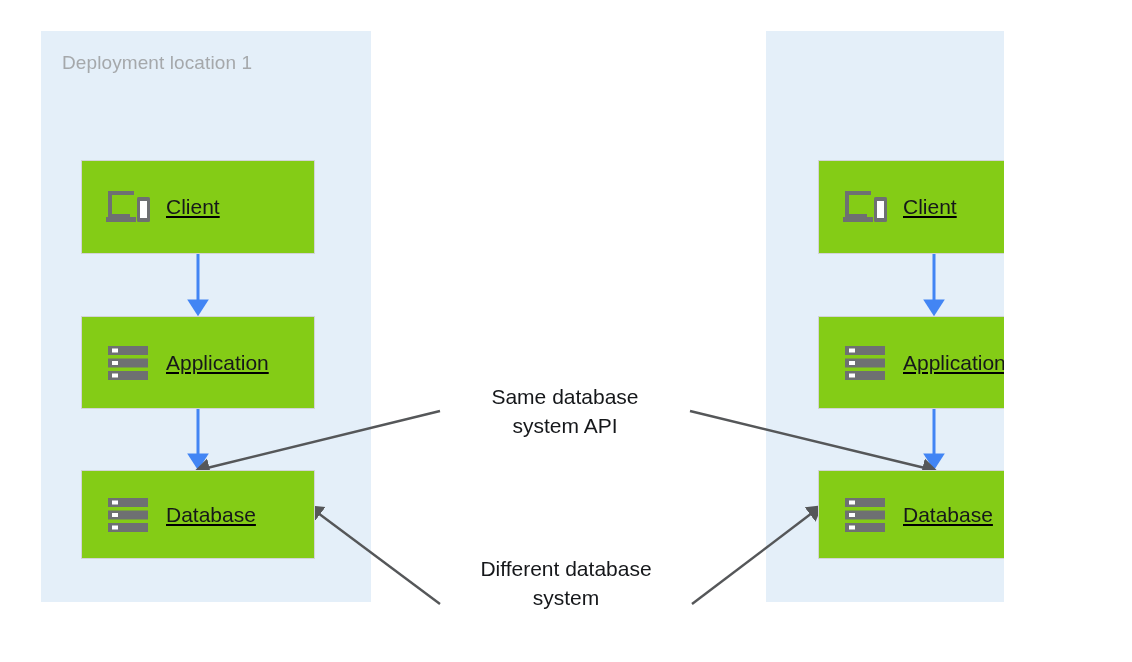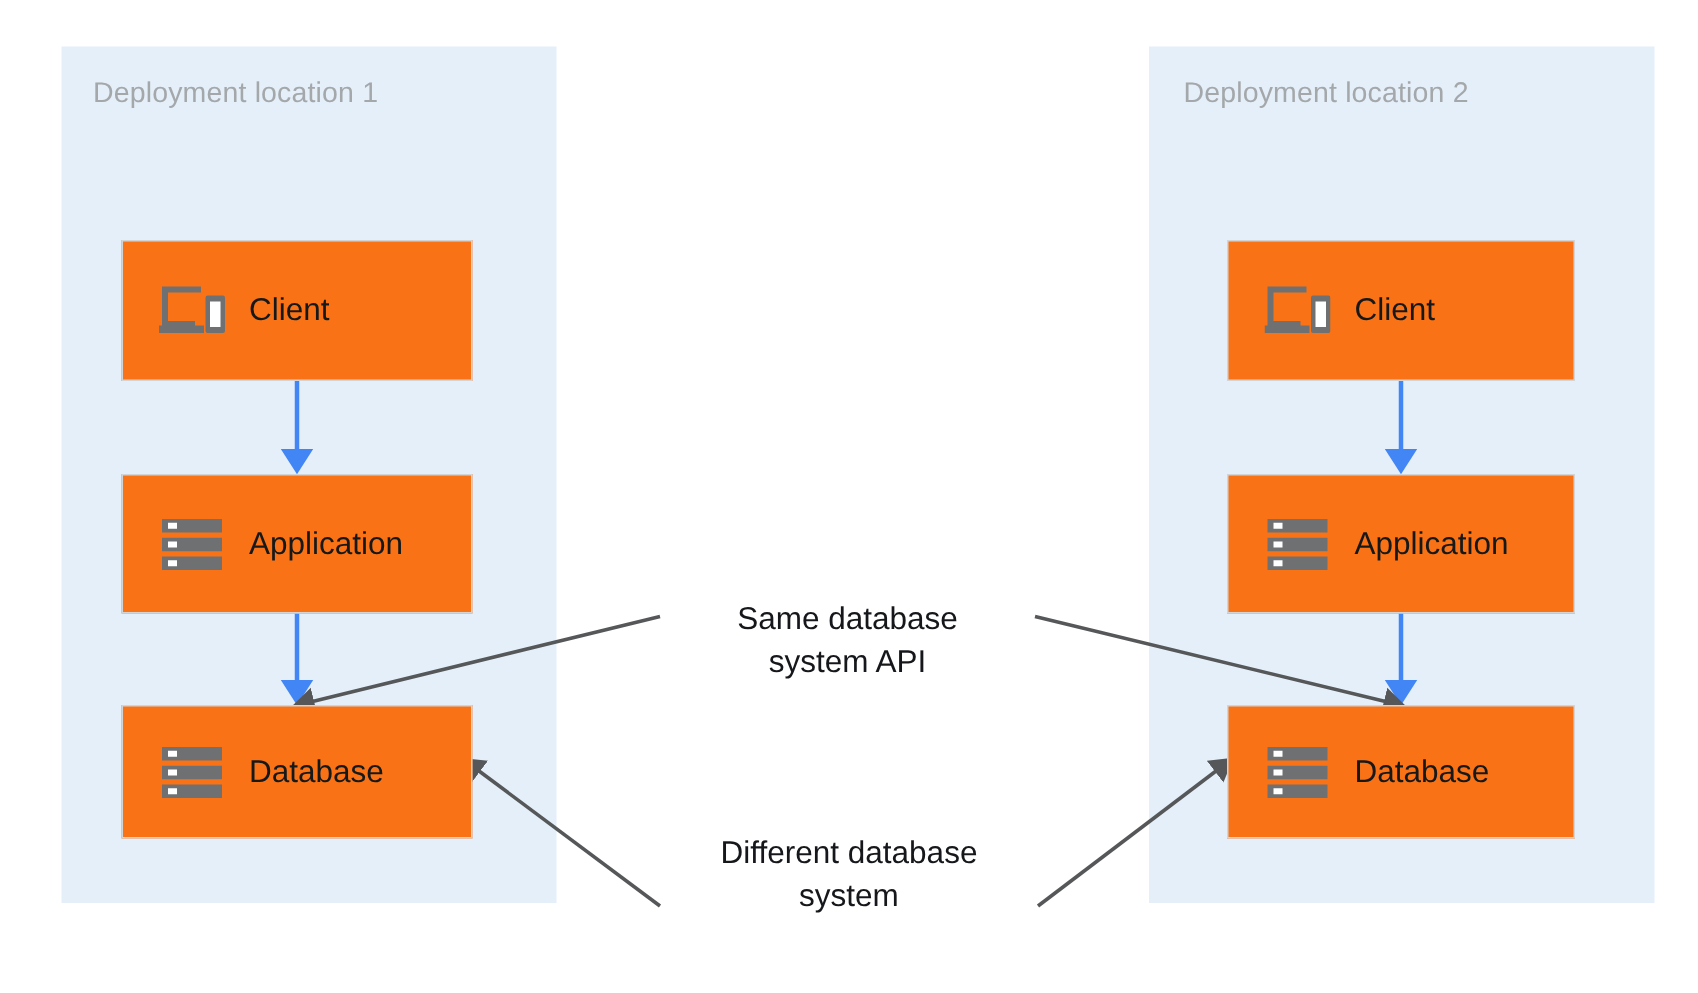--- a/index.html
+++ b/index.html
@@ -5,44 +5,45 @@
   html, body {
     margin: 0;
     padding: 0;
     background: #ffffff;
   }
   body {
     font-family: "Liberation Sans", sans-serif;
   }
   #canvas {
     position: relative;
-    width: 1132px;
+    width: 1004px;
     height: 662px;
     background: #ffffff;
     overflow: hidden;
   }
   .zone {
     position: absolute;
     background: #e4eff9;
   }
   .zone-title {
     position: absolute;
     font-size: 19px;
     color: #a5a8ab;
     font-family: "Liberation Sans", sans-serif;
     white-space: nowrap;
     letter-spacing: 0.1px;
   }
   .node {
     position: absolute;
-    background: #f97316;
+    background: #84cc16;
     border: 1px solid #d2d4d6;
     box-sizing: border-box;
     display: flex;
     align-items: center;
+    text-decoration: underline;
   }
   .node-icon {
     flex: 0 0 auto;
     margin-left: 20px;
     width: 52px;
     height: 46px;
     display: flex;
     align-items: center;
     justify-content: center;
   }
@@ -73,21 +74,20 @@
 </style>
 </head>
 <body>
 
 <div id="canvas">
 
   <div class="zone" style="left:41px; top:31px; width:330px; height:571px;"></div>
   <div class="zone" style="left:766px; top:31px; width:337px; height:571px;"></div>
 
   <div class="zone-title" style="left:62px; top:52px;">Deployment location 1</div>
-  <div class="zone-title" style="left:789px; top:52px;">Deployment location 2</div>
 
   <svg id="edges" viewBox="0 0 1132 662" xmlns="http://www.w3.org/2000/svg">
     <defs>
       <marker id="blue-head" markerWidth="10" markerHeight="10" refX="1.2" refY="4" orient="auto" markerUnits="strokeWidth">
         <path d="M0,0.4 L0,7.6 L5.6,4 Z" fill="#4285f4"></path>
       </marker>
       <marker id="gray-head" markerWidth="11" markerHeight="11" refX="1.0" refY="4" orient="auto" markerUnits="strokeWidth">
         <path d="M0,0.2 L0,7.8 L6.4,4 Z" fill="#555759"></path>
       </marker>
     </defs>
@@ -194,19 +194,19 @@
         <rect x="5" y="4.5" width="6" height="4" fill="#ffffff"></rect>
         <rect x="1" y="14.5" width="40" height="9" fill="#6e7072"></rect>
         <rect x="5" y="17" width="6" height="4" fill="#ffffff"></rect>
         <rect x="1" y="27" width="40" height="9" fill="#6e7072"></rect>
         <rect x="5" y="29.5" width="6" height="4" fill="#ffffff"></rect>
       </svg>
     </span>
     <span class="node-label">Database</span>
   </div>
 
-  <div class="annotation" style="left:443px; top:382px; width:244px;margin-top:16px;">Same database
+  <div class="annotation" style="left:443px; top:382px; width:244px;">Same database
 system API</div>
 
   <div class="annotation" style="left:444px; top:554px; width:244px;">Different database
 system</div>
 
 </div>
 
 </body></html>

